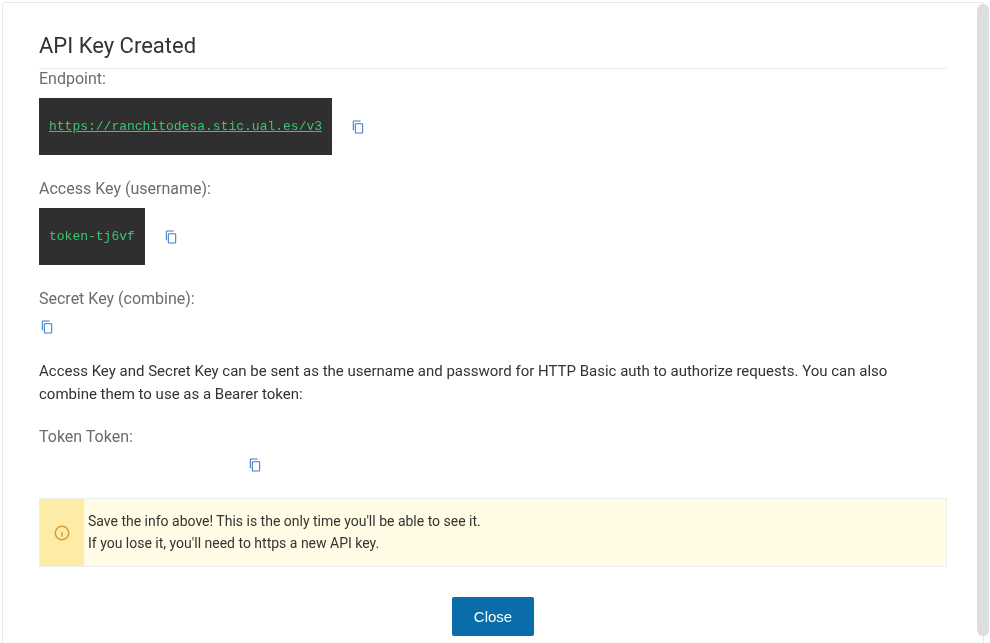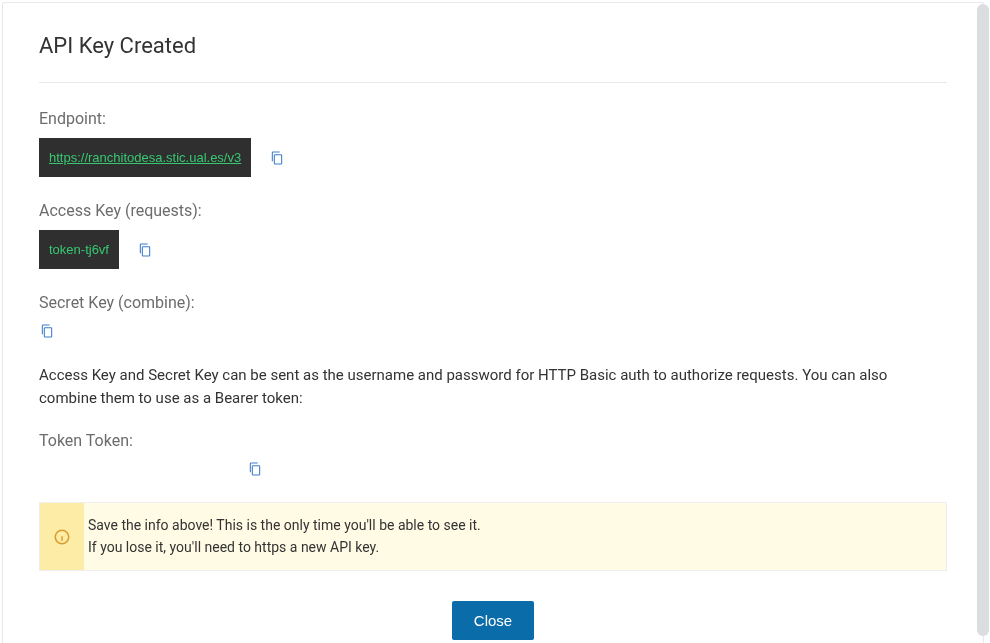--- a/index.html
+++ b/index.html
@@ -24,42 +24,41 @@
       right: 1px;
       width: 12px;
       height: 632px;
       background: #dcddde;
       border-radius: 6px;
     }
     h2.title {
       font-weight: 400;
       font-size: 22px;
       color: #333;
-      padding-bottom: 24px;
+      padding-bottom: 10px;
       border-bottom: 1px solid #e8e8e8;
-      margin-bottom: 26px;
     }
     .field-label {
       font-size: 16px;
       color: #6c6c6c;
       margin-bottom: 10px;
       display: block;
     }
     .field-row {
       display: flex;
       align-items: center;
       gap: 18px;
       margin-bottom: 24px;
     }
     .code-pill {
       background: #2f2f2f;
       color: #37c871;
-      font-family: Liberation Sans, sans-serif;
+      font-family: Liberation Mono, monospace;
       font-size: 13px;
-      padding: 12px 10px;
+      padding: 21px 10px;
       display: inline-block;
       white-space: nowrap;
     }
     .code-pill a {
       color: #37c871;
       text-decoration: underline;
     }
     .masked-block {
       display: flex;
       align-items: stretch;
@@ -129,21 +128,21 @@
   <div class="field-row">
     <span class="code-pill"><a href="#">https://ranchitodesa.stic.ual.es/v3</a></span>
     <span class="copy-icon">
       <svg viewBox="0 0 24 24" width="16" height="18" fill="none" stroke="currentColor" stroke-width="1.6">
         <rect x="8" y="7" width="11" height="14" rx="1"></rect>
         <path d="M5 17V4a1 1 0 0 1 1-1h10"></path>
       </svg>
     </span>
   </div>
 
-  <span class="field-label">Access Key (requests):</span>
+  <span class="field-label">Access Key (username):</span>
   <div class="field-row">
     <span class="code-pill">token-tj6vf</span>
     <span class="copy-icon">
       <svg viewBox="0 0 24 24" width="16" height="18" fill="none" stroke="currentColor" stroke-width="1.6">
         <rect x="8" y="7" width="11" height="14" rx="1"></rect>
         <path d="M5 17V4a1 1 0 0 1 1-1h10"></path>
       </svg>
     </span>
   </div>
 

